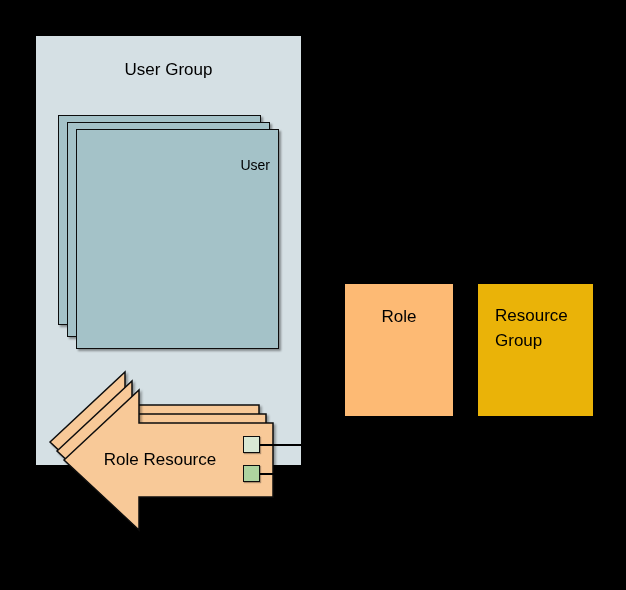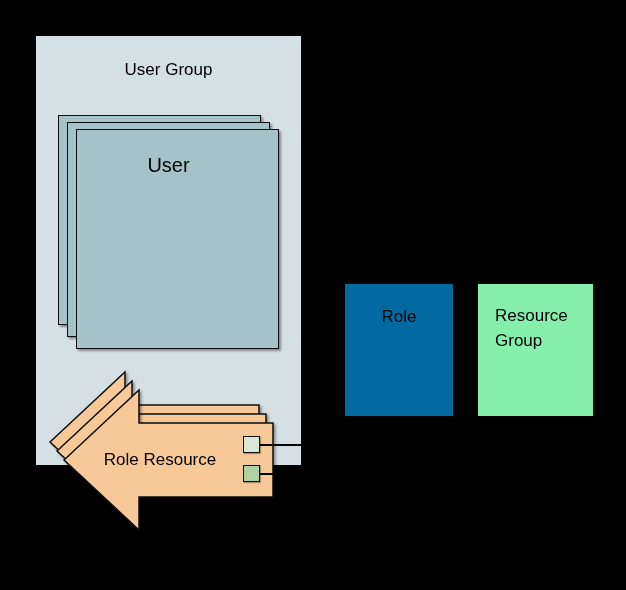--- a/index.html
+++ b/index.html
@@ -22,21 +22,21 @@
   
   .user-layer {
     position:absolute; background:#a4c2c8; border:1.5px solid #0d0d0d;
     box-shadow:2px 2px 2px rgba(0,0,0,0.38);
   }
   .user-l1 { left:22px; top:79px;  width:203px; height:210px; }
   .user-l2 { left:31px; top:86px;  width:203px; height:215px; }
   .user-l3 { left:40px; top:93px;  width:203px; height:220px; }
   .user-title {
     position:absolute; left:31px; top:119px; width:203px;
-    text-align:center; font-size:20px; line-height:20px;
+    text-align:right; font-size:14px; line-height:20px;
   }
 
   
   .arrow-svg { position:absolute; left:0; top:0; width:626px; height:590px; }
   .arrow-layer {
     fill:#f8c998; stroke:#0d0d0d; stroke-width:1.5;
     filter:drop-shadow(2px 2px 1px rgba(0,0,0,0.35));
   }
   .rolebinding-title {
     position:absolute; left:85px; top:450px; width:150px;
@@ -52,26 +52,26 @@
   .mini-green { left:243px; top:465px; background:#aed3a0; }
 
   
   .connector { position:absolute; height:2px; background:#000000; }
   .connector-1 { left:260px; top:444px; width:72px; }
   .connector-2 { left:260px; top:473px; width:72px; }
 
   
   .role-box {
     position:absolute; left:345px; top:284px; width:108px; height:132px;
-    background:#0369a1; text-align:center; padding-top:20px;
+    background:#fdba74; text-align:center; padding-top:20px;
     font-size:17px; line-height:25px;
   }
   .resource-box {
     position:absolute; left:478px; top:284px; width:115px; height:132px;
-    background:#86efac; padding:19px 10px 0 17px;
+    background:#eab308; padding:19px 10px 0 17px;
     font-size:17px; line-height:25px;
   }
 </style>
 </head>
 <body>
 
 <div class="canvas">
 
   <div class="usergroup">
     <div class="usergroup-title">User Group</div>

